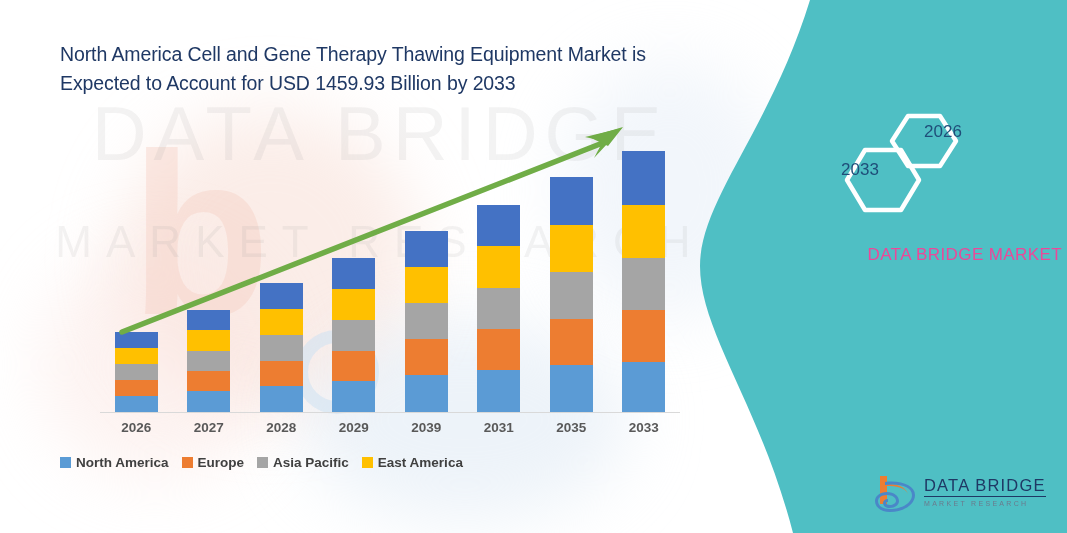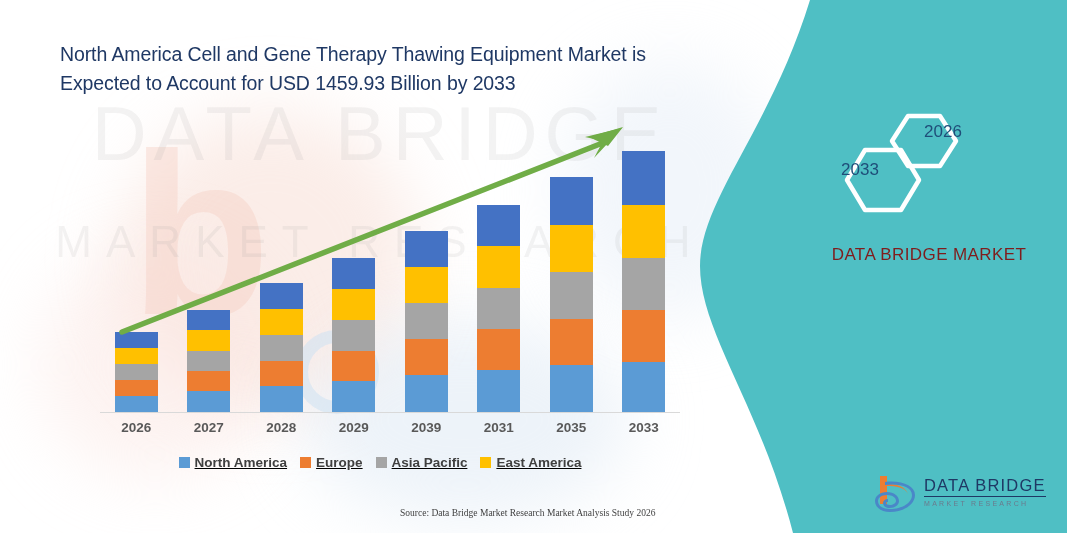--- a/index.html
+++ b/index.html
@@ -129,24 +129,22 @@
     font-weight: 700;
     color: #595959;
   }
 
   
   .legend {
     position: absolute;
     left: 60px; top: 455px;
     width: 640px;
     display: flex;
-    justify-content: center;
     align-items: center;
     gap: 13px;
-    text-decoration: underline;
   }
   .legend-item {
     display: flex;
     align-items: center;
     gap: 5px;
     font-size: 13.5px;
     font-weight: 700;
     color: #404040;
     white-space: nowrap;
   }
@@ -204,22 +202,22 @@
     font-weight: 400;
     text-align: center;
   }
   .hex-2033-label { left: 22px; top: 160px; width: 96px; }
   .hex-2026-label { left: 105px; top: 122px; width: 96px; }
 
   .panel-brand {
     position: absolute;
     left: 6px; top: 240px;
     width: 266px;
-    text-align: center;
-    color: #7f1d1d;
+    text-align: right;
+    color: #ec4899;
     font-size: 17px;
     line-height: 1.75;
     letter-spacing: 0.4px;
   }
 
   
   .dbmr-logo {
     position: absolute;
     left: 872px; top: 472px;
     width: 175px; height: 46px;
@@ -378,21 +376,20 @@
       <div class="legend-item">
         <span class="legend-swatch" style="background: rgb(165, 165, 165);"></span>
         <span>Asia Pacific</span>
       </div>
       <div class="legend-item">
         <span class="legend-swatch" style="background: rgb(255, 192, 0);"></span>
         <span>East America</span>
       </div>
     </div>
 
-  <div class="footer-right">Source: Data Bridge Market Research  Market Analysis Study 2026</div>
 
   <svg class="teal-panel" viewBox="0 0 1067 533" preserveAspectRatio="none">
     <path d="M 1067 0 L 810 0 C 770 130 700 200 700 266 C 700 332 760 405 793 533 L 1067 533 Z" fill="#4FBFC4"></path>
   </svg>
 
   <div class="panel-content">
 
     <svg class="hexes" viewBox="0 0 277 105">
       <polygon points="118,8 150,8 166,33 150,58 118,58 102,33" fill="none" stroke="#ffffff" stroke-width="4.5" stroke-linejoin="round"></polygon>
       <polygon points="75,42 111,42 129,72 111,102 75,102 57,72" fill="none" stroke="#ffffff" stroke-width="4.5" stroke-linejoin="round"></polygon>

